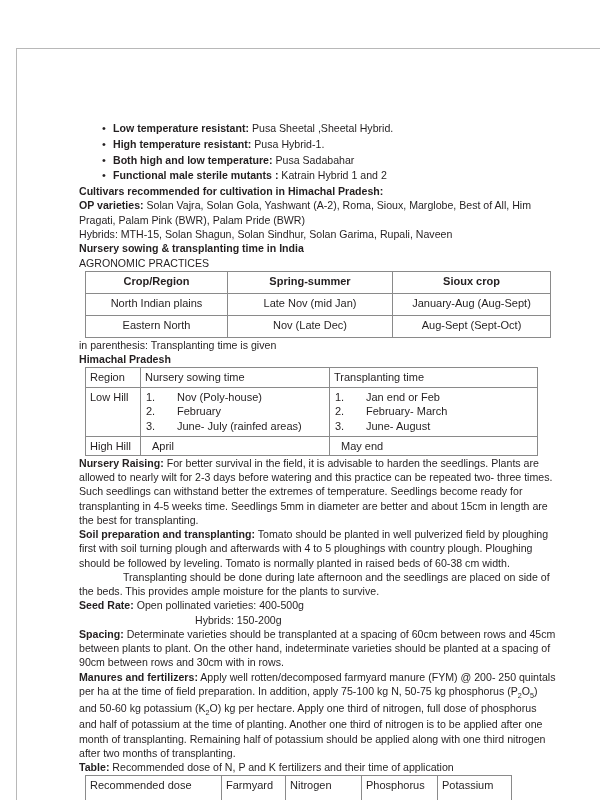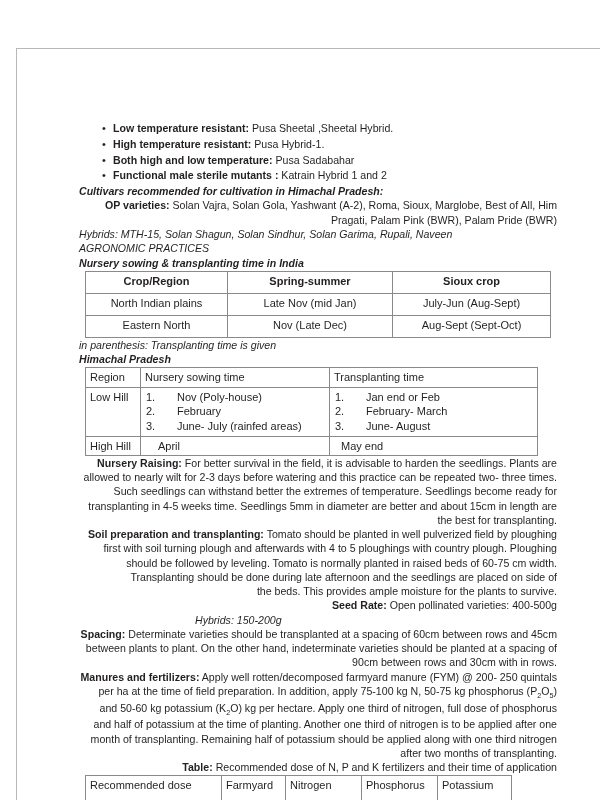--- a/index.html
+++ b/index.html
@@ -49,26 +49,25 @@
   ul.bullets li:before {
     content: "\2022";
     position: absolute;
     left: -11px;
     top: 0;
     font-size: 11px;
   }
   p.ln {
     margin: 0;
     line-height: 1.35;
-    font-style: italic;
   }
   p.para {
     margin: 0;
     line-height: 1.345;
-    text-align: right;
+    text-align: left;
   }
   .indent { text-indent: 44px; }
   .seedhyb { padding-left: 116px; }
   table.doc {
     border-collapse: collapse;
     font-size: 11px;
     margin: 1px 0 0 6px;
     table-layout: fixed;
   }
   table.doc td, table.doc th {
@@ -103,41 +102,41 @@
     <ul class="bullets">
       <li><span class="b">Low temperature resistant:</span><span> Pusa Sheetal ,Sheetal Hybrid.</span></li>
       <li><span class="b">High temperature resistant:</span><span> Pusa Hybrid-1.</span></li>
       <li><span class="b">Both high and low temperature:</span><span> Pusa Sadabahar</span></li>
       <li><span class="b">Functional male sterile mutants :</span><span> Katrain Hybrid 1 and 2</span></li>
     </ul>
 
     <p class="ln b">Cultivars recommended for cultivation in Himachal Pradesh:</p>
     <p class="para"><span class="b">OP varieties:</span><span> Solan Vajra, Solan Gola, Yashwant (A-2), Roma, Sioux, Marglobe, Best of All, Him Pragati, Palam Pink (BWR), Palam Pride (BWR)</span></p>
     <p class="ln">Hybrids: MTH-15, Solan Shagun, Solan Sindhur, Solan Garima, Rupali, Naveen</p>
+    <p class="ln b">Nursery sowing &amp; transplanting time in India</p>
     <p class="ln">AGRONOMIC PRACTICES</p>
-    <p class="ln b">Nursery sowing &amp; transplanting time in India</p>
 
     <table class="doc t1">
       <colgroup>
           <col style="width:142px">
           <col style="width:165px">
           <col style="width:158px">
         </colgroup>
       <thead>
         <tr>
           <td class="c">Crop/Region</td>
           <td class="c">Spring-summer</td>
           <td class="c">Sioux crop</td>
         </tr>
       </thead>
       <tbody>
         <tr>
           <td class="c">North Indian plains</td>
           <td class="c">Late Nov (mid Jan)</td>
-          <td class="c">July-Jun (Aug-Sept)</td>
+          <td class="c">January-Aug (Aug-Sept)</td>
         </tr>
         <tr>
           <td class="c">Eastern North</td>
           <td class="c">Nov (Late Dec)</td>
           <td class="c">Aug-Sept (Sept-Oct)</td>
         </tr>
       </tbody>
     </table>
 
     <p class="ln">in parenthesis: Transplanting time is given</p>
@@ -175,29 +174,29 @@
                 <div class="v">Jan end or Feb</div>
               <div class="n">2.</div>
                 <div class="v">February- March</div>
               <div class="n">3.</div>
                 <div class="v">June- August</div>
             </div>
           </td>
         </tr>
         <tr>
           <td>High Hill</td>
-          <td style="padding-left:17px">April</td>
+          <td style="padding-left:11px">April</td>
           <td style="padding-left:11px">May end</td>
         </tr>
       </tbody>
     </table>
 
     <p class="para"><span class="b">Nursery Raising:</span><span> For better survival in the field, it is advisable to harden the seedlings. Plants are allowed to nearly wilt for 2-3 days before watering and this practice can be repeated two- three times. Such seedlings can withstand better the extremes of temperature. Seedlings become ready for transplanting in 4-5 weeks time. Seedlings 5mm in diameter are better and about 15cm in length are the best for transplanting.</span></p>
 
-    <p class="para"><span class="b">Soil preparation and transplanting:</span><span> Tomato should be planted in well pulverized field by ploughing first with soil turning plough and afterwards with 4 to 5 ploughings with country plough. Ploughing should be followed by leveling. Tomato is normally planted in raised beds of 60-75 cm width.</span></p>
+    <p class="para"><span class="b">Soil preparation and transplanting:</span><span> Tomato should be planted in well pulverized field by ploughing first with soil turning plough and afterwards with 4 to 5 ploughings with country plough. Ploughing should be followed by leveling. Tomato is normally planted in raised beds of 60-38 cm width.</span></p>
 
     <p class="para indent">Transplanting should be done during late afternoon and the seedlings are placed on side of the beds. This provides ample moisture for the plants to survive.</p>
 
     <p class="para"><span class="b">Seed Rate:</span><span> Open pollinated varieties: 400-500g</span></p>
     <p class="ln seedhyb">Hybrids: 150-200g</p>
 
     <p class="para"><span class="b">Spacing:</span><span> Determinate varieties should be transplanted at a spacing of 60cm between rows and 45cm between plants to plant. On the other hand, indeterminate varieties should be planted at a spacing of 90cm between rows and 30cm with in rows.</span></p>
 
     <p class="para"><span class="b">Manures and fertilizers:</span><span> Apply well rotten/decomposed farmyard manure (FYM) @ 200- 250 quintals per ha at the time of field preparation. In addition, apply 75-100 kg N, 50-75 kg phosphorus (P</span><span class="sub">2</span><span>O</span><span class="sub">5</span><span>) and 50-60 kg potassium (K</span><span class="sub">2</span><span>O) kg per hectare. Apply one third of nitrogen, full dose of phosphorus and half of potassium at the time of planting. Another one third of nitrogen is to be applied after one month of transplanting. Remaining half of potassium should be applied along with one third nitrogen after two months of transplanting.</span></p>
 

